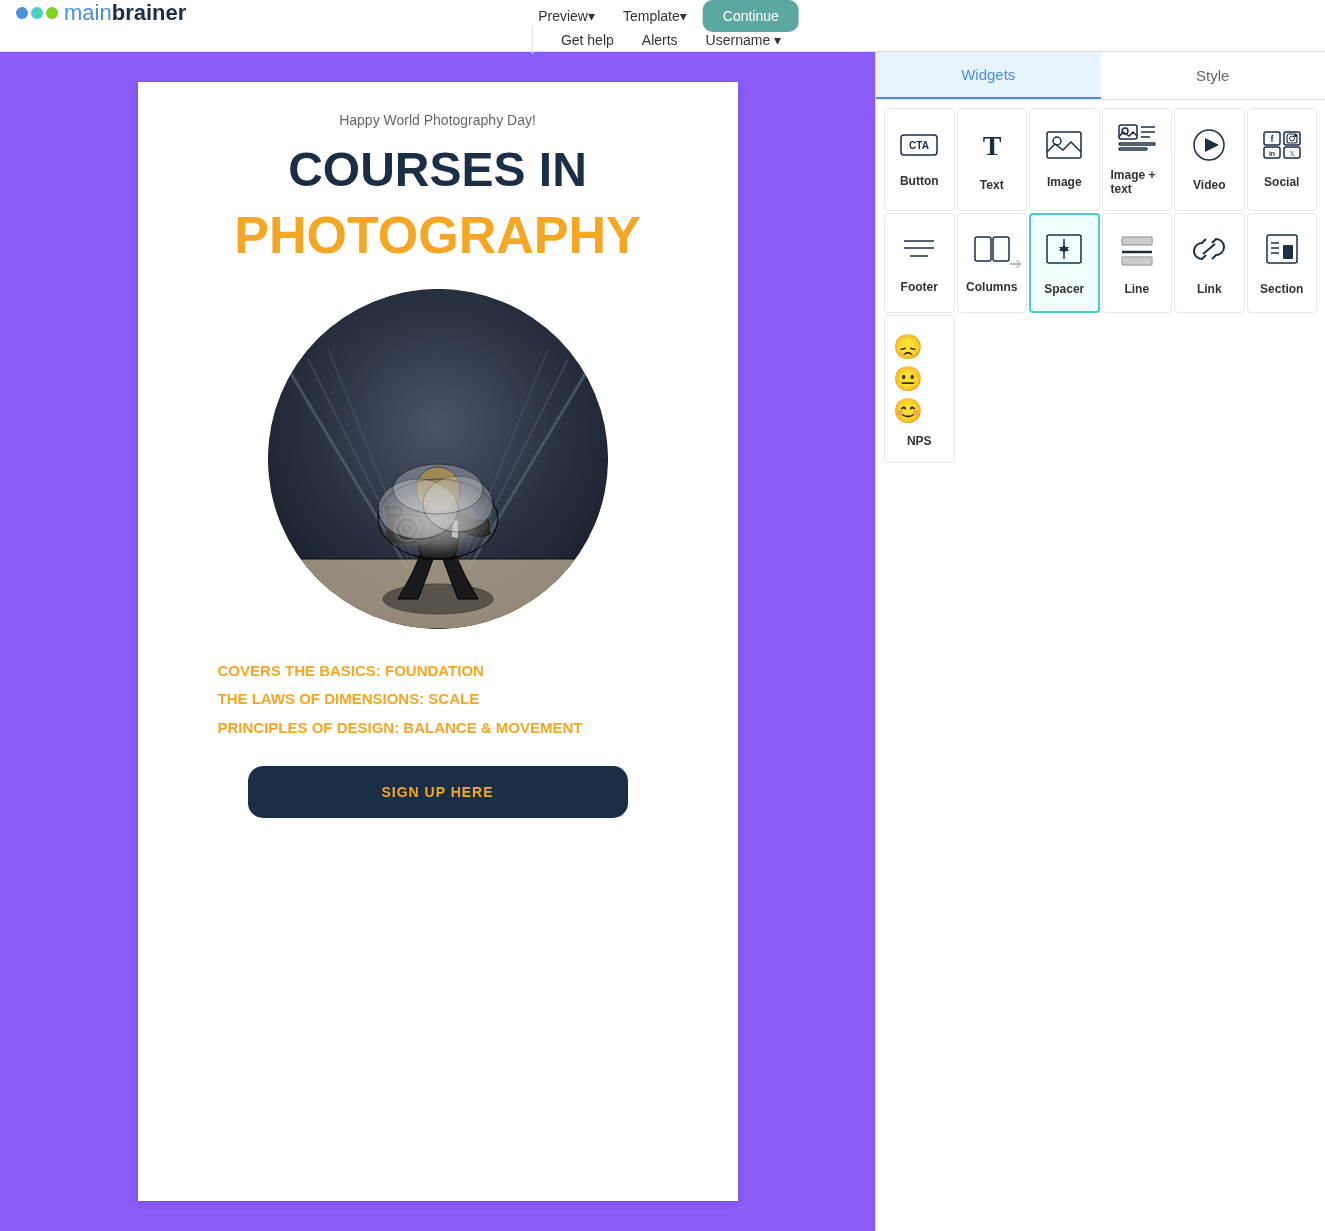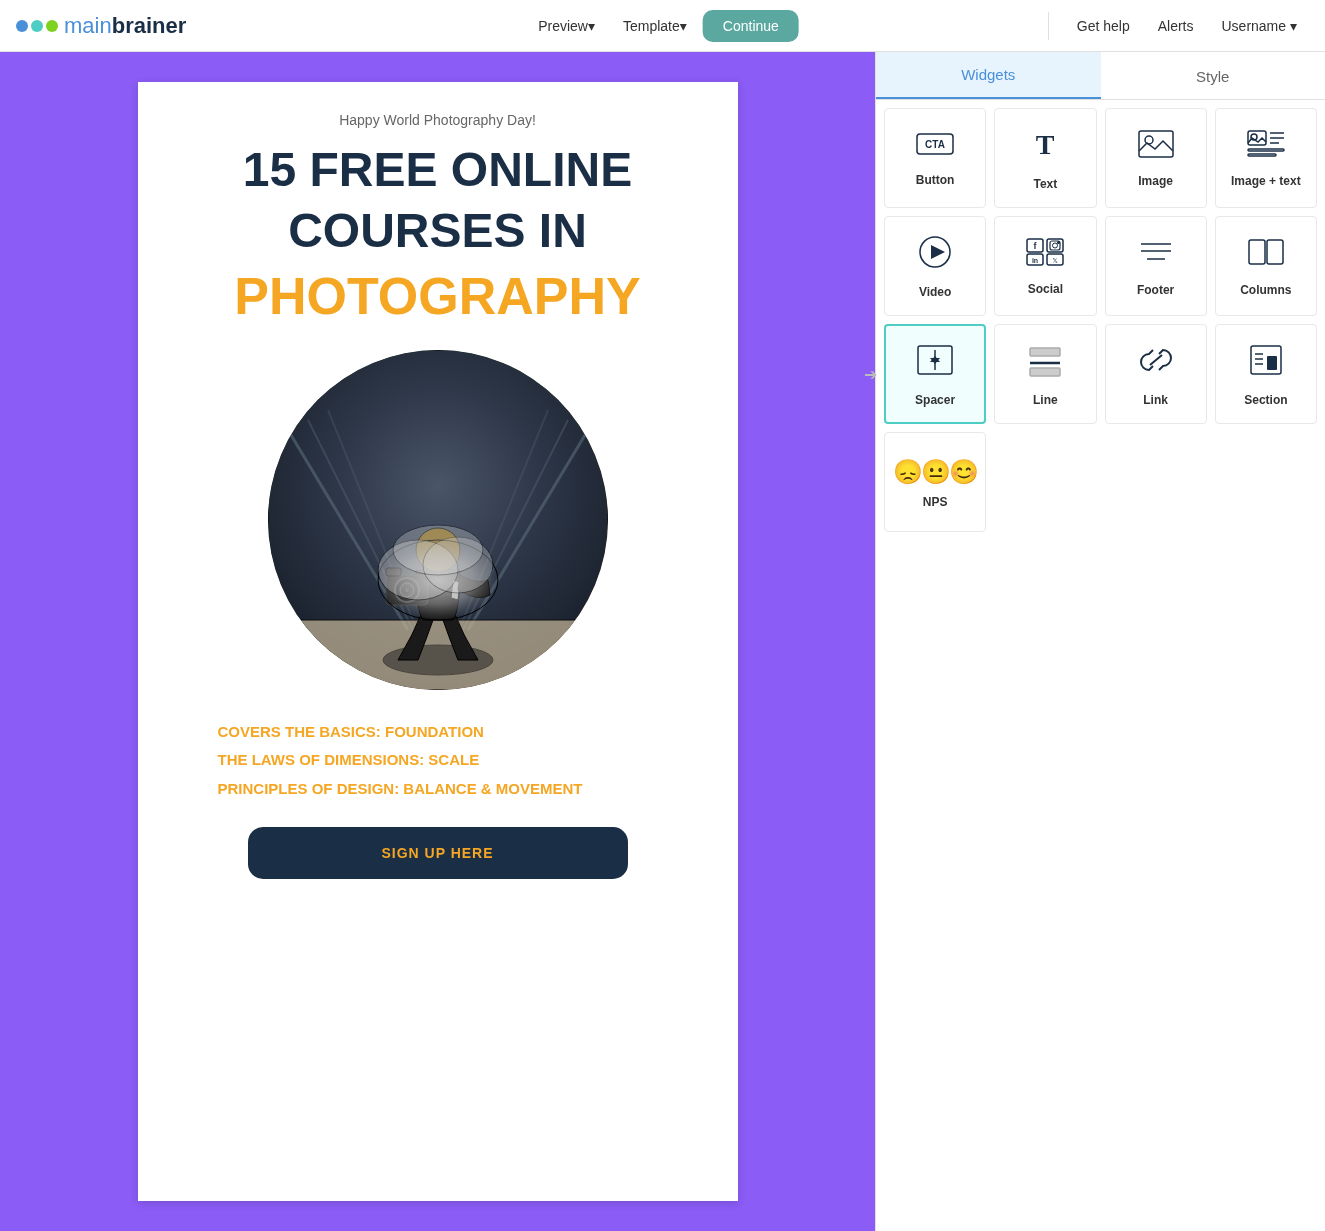--- a/index.html
+++ b/index.html
@@ -2,21 +2,21 @@
 <html><head>
   <meta charset="utf-8">
   <style>
     * { box-sizing: border-box; margin: 0; padding: 0; }
     body { font-family: -apple-system, BlinkMacSystemFont, 'Segoe UI', sans-serif; background: #f5f5f5; width: 1325px; min-height: 1231px; }
 
     
     .topnav {
       display: flex; align-items: center; background: #fff;
       border-bottom: 1px solid #e0e0e0; height: 52px; padding: 0 16px;
-      position: sticky; top: 0; z-index: 100;
+      position: sticky; top: 0; z-index: 100; flex-direction: column;
     }
     .logo-area { display: flex; align-items: center; gap: 6px; margin-right: auto; }
     .logo-circles { display: flex; gap: 3px; align-items: center; }
     .logo-circle { width: 12px; height: 12px; border-radius: 50%; }
     .logo-circle.blue { background: #4a90d9; }
     .logo-circle.teal { background: #4ecdc4; }
     .logo-circle.green { background: #7ed321; }
     .logo-text { font-size: 22px; font-weight: 700; color: #1a2e45; }
     .logo-text span { color: #4a90d9; font-weight: 400; }
     .nav-center { display: flex; align-items: center; gap: 4px; position: absolute; left: 50%; transform: translateX(-50%); }
@@ -52,28 +52,28 @@
     .signup-btn {
       display: block; width: 380px; margin: 0 auto;
       background: #1a2e45; color: #fff; border: none; border-radius: 15px;
       padding: 18px 40px; font-size: 14px; font-weight: 700; letter-spacing: 1px;
       cursor: pointer;
     }
     .signup-btn-inner { color: #f5a623; font-weight: 700; }
 
     
     .right-panel { width: 450px; background: #fff; border-left: 1px solid #e0e0e0; display: flex; flex-direction: column; }
-    .panel-tabs { display: flex; border-bottom: 1px solid #e0e0e0; align-items: flex-end; }
+    .panel-tabs { display: flex; border-bottom: 1px solid #e0e0e0; }
     .panel-tab {
       flex: 1; padding: 14px; text-align: center; font-size: 15px;
       cursor: pointer; border: none; background: none;
     }
     .panel-tab.active { color: #4a90d9; border-bottom: 2px solid #4a90d9; background: #e8f4fd; }
     .panel-tab.inactive { color: #666; }
-    .widgets-grid { display: grid; grid-template-columns: repeat(4, 1fr); gap: 8px; padding: 8px; flex: 1; align-content: start; }
+    .widgets-grid { display: grid; grid-template-columns: repeat(6, 1fr); gap: 2px; padding: 8px; flex: 1; align-content: start; }
     .widget-item {
       display: flex; flex-direction: column; align-items: center; justify-content: center;
       padding: 14px 8px; border: 1px solid #e8e8e8; border-radius: 4px;
       cursor: pointer; background: #fff; gap: 8px; min-height: 100px;
     }
     .widget-item.selected { border: 2px solid #4ecdc4; background: #f0fffe; }
     .widget-label { font-size: 12px; color: #333; font-weight: 700; }
     .widget-icon { font-size: 28px; color: #1a2e45; }
 
     
@@ -115,21 +115,20 @@
     </button>
   </div>
 </nav>
 
 <div class="main-layout">
 
   <div class="canvas-area">
     <div class="email-canvas">
       <div class="email-content">
         <p class="email-subtitle">Happy World Photography Day!</p>
-        <div class="email-title-big">15 FREE ONLINE</div>
         <div class="email-title-big">COURSES IN</div>
         <div class="email-photography">PHOTOGRAPHY</div>
 
         <div class="photo-circle">
           <svg viewBox="0 0 340 340" width="340" height="340">
             <defs>
               <clipPath id="circleClip">
                 <circle cx="170" cy="170" r="170"></circle>
               </clipPath>
               <radialGradient id="bgGrad" cx="50%" cy="40%" r="60%">

